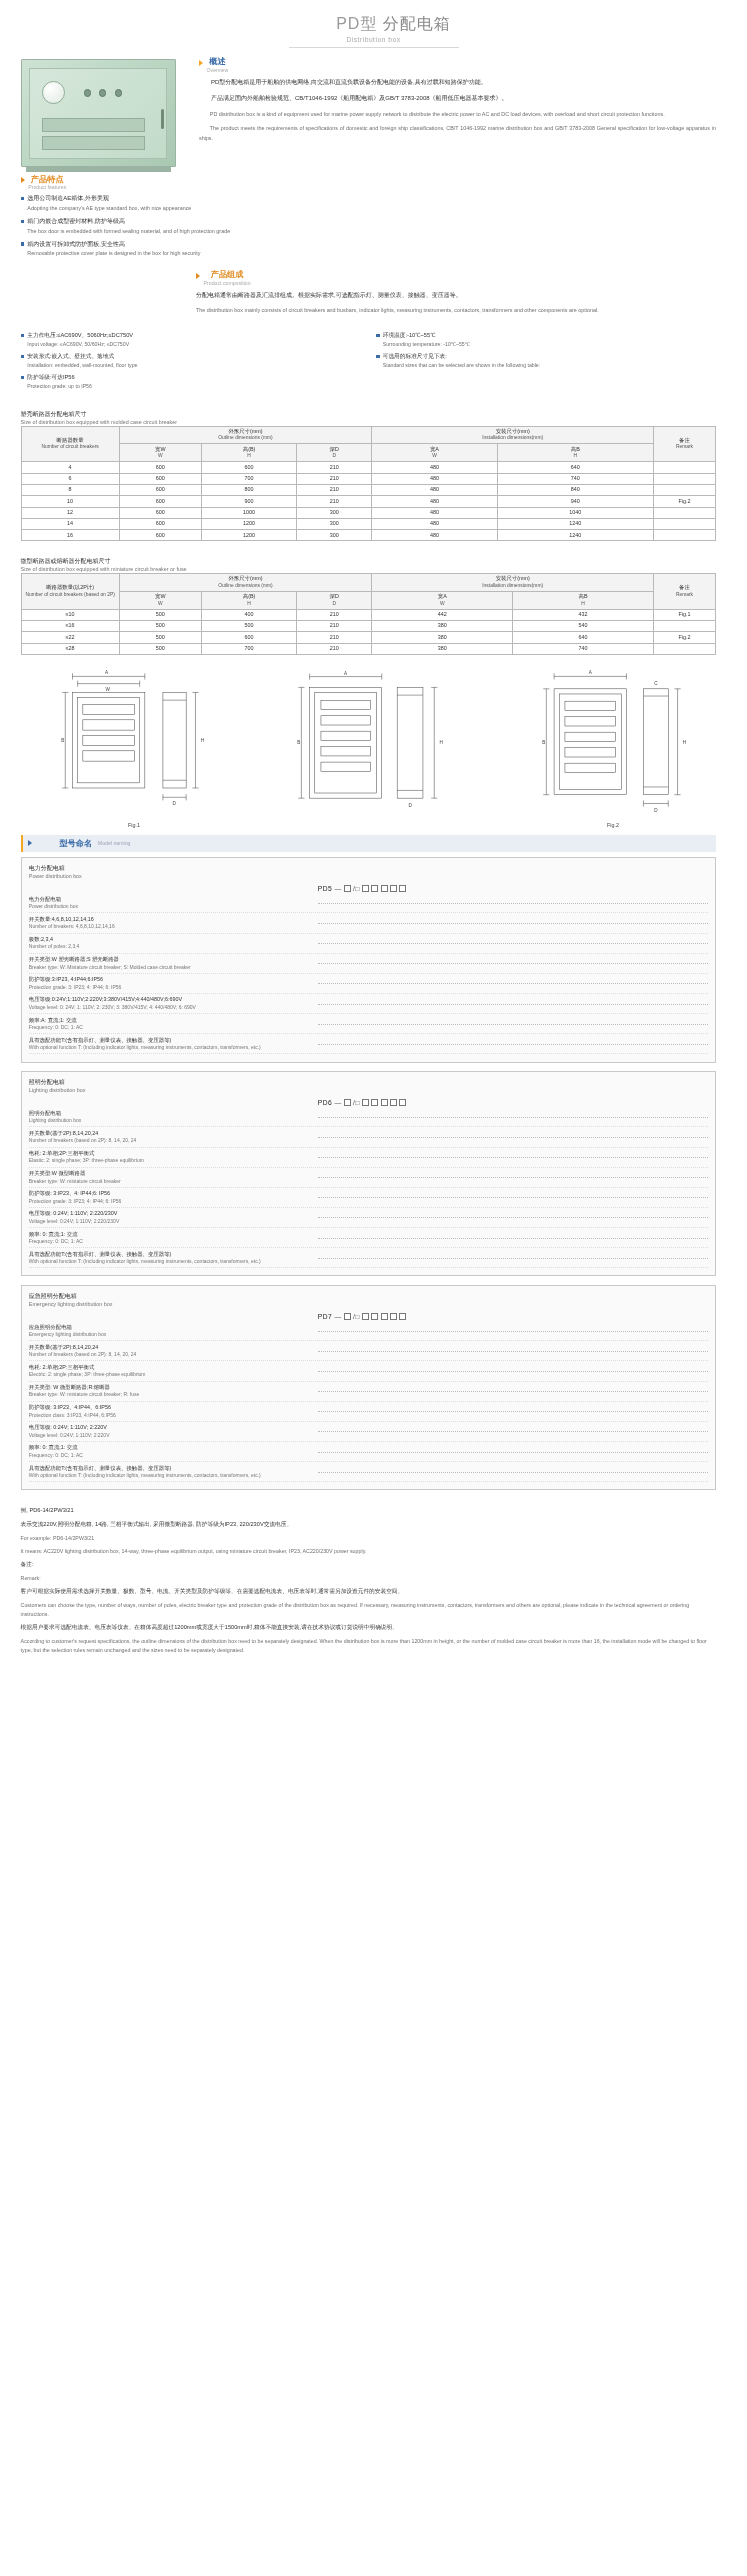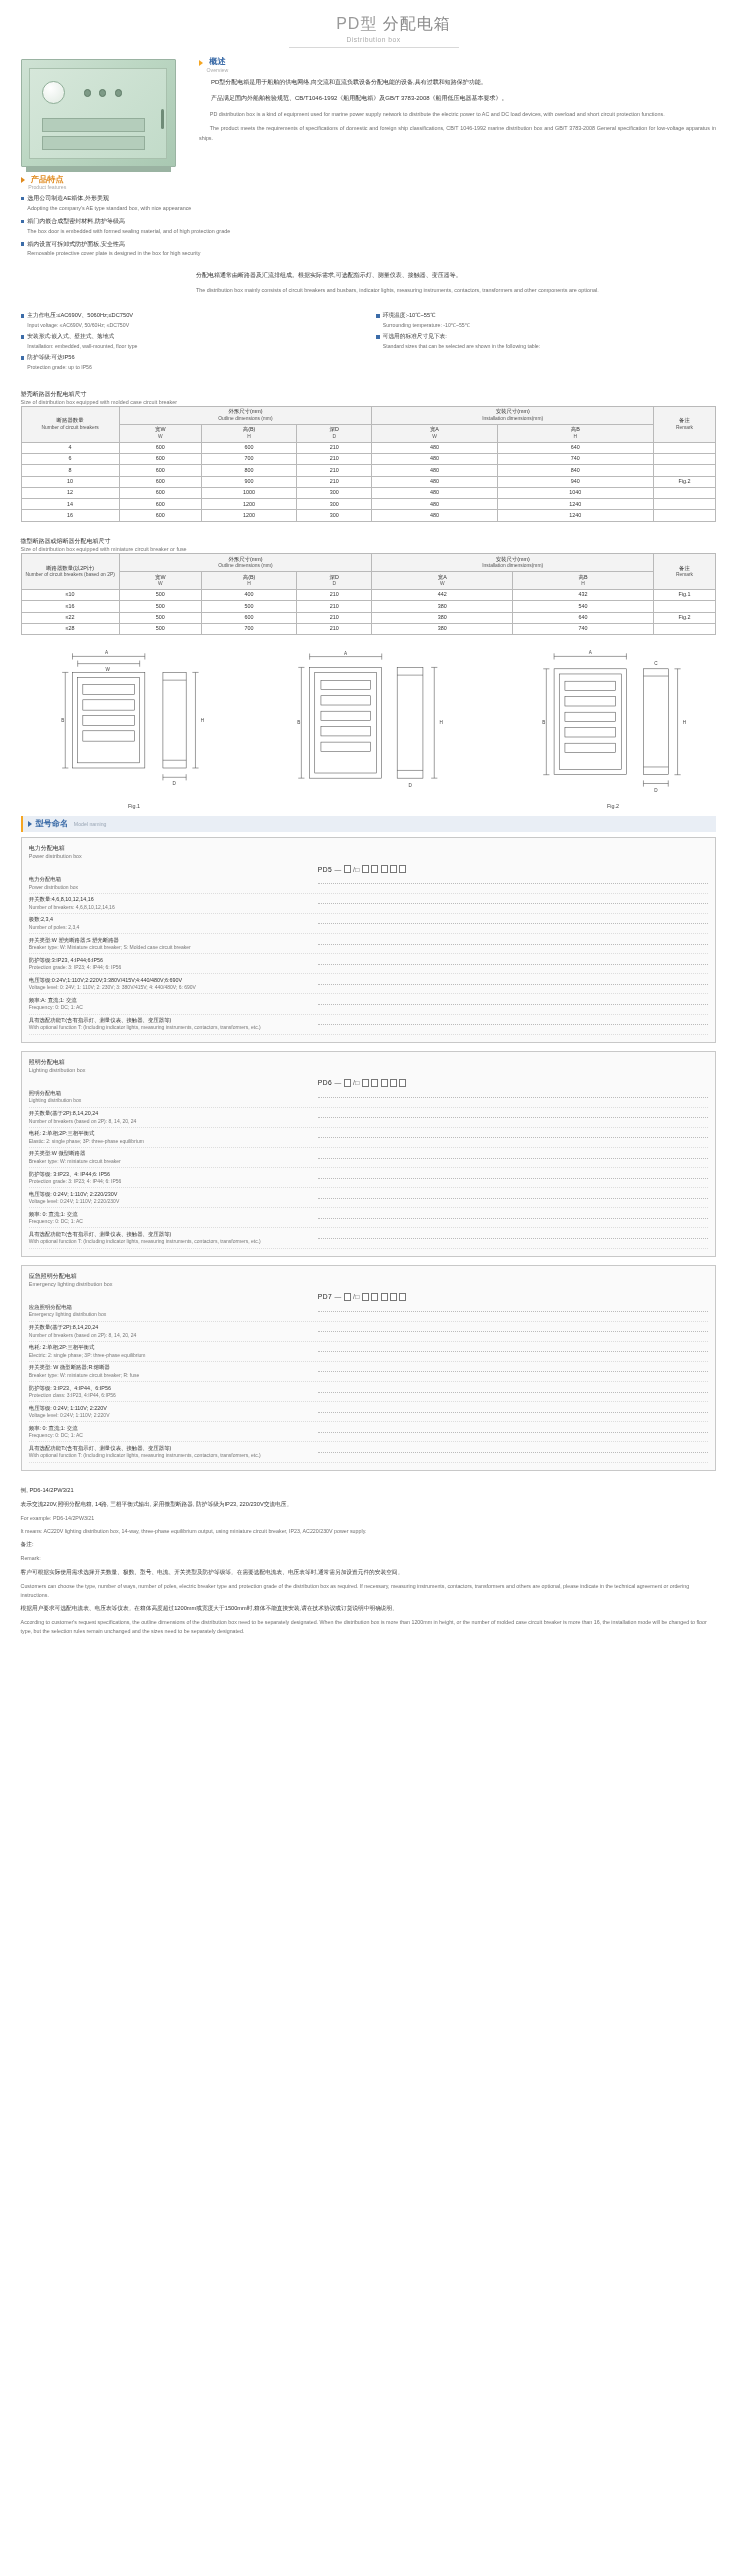--- a/index.html
+++ b/index.html
@@ -77,21 +77,21 @@
     margin-bottom: 5.2px;
   }
   .sec-head-bar .tri {
     width: 0; height: 0;
     border-left: 4.6px solid #3c6ca8;
     border-top: 3.1px solid transparent;
     border-bottom: 3.1px solid transparent;
     flex: none;
   }
   .sec-head-bar .cn {
-    font-size: 8.2px; color: #3c6ca8; font-weight: bold;
+    font-size: 8.2px; color: #3c6ca8; font-weight: bold; margin-left: 24px;
   }
   .sec-head-bar .en { font-size: 5.2px; color: #9aa6b5; margin-left: 2.1px; }
 
   
   .top-block {
     display: flex;
     padding: 3.1px 31px 0 20.6px;
     gap: 13.4px;
   }
   .photo-col { width: 165px; flex: none; padding-top: 3.1px; }
@@ -307,20 +307,27 @@
         <div class="cn">
             <span class="sq"></span>
             <span>箱内设置可拆卸式防护面板,安全性高</span>
           </div>
         <div class="en">Removable protective cover plate is designed in the box for high security</div>
       </li>
     </ul>
   </div>
 
   <div class="block" style="padding-left:196px;">
+    <div class="sec-head orange">
+      <div class="tri"></div>
+      <div class="txt">
+        <div class="cn">产品组成</div>
+        <div class="en">Product  composition</div>
+      </div>
+    </div>
     <p class="para" style="text-indent:0;">分配电箱通常由断路器及汇流排组成。根据实际需求,可选配指示灯、测量仪表、接触器、变压器等。</p>
     <p class="para en" style="text-indent:0;">The distribution box mainly consists of circuit breakers and busbars, indicator lights, measuring instruments, contactors, transformers and other components are optional.</p>
   </div>
 
   <div class="block">
     <div class="tech-wrap">
       <div class="tech-col">
         <ul class="bullet-list">
           <li>
             <div class="cn">

